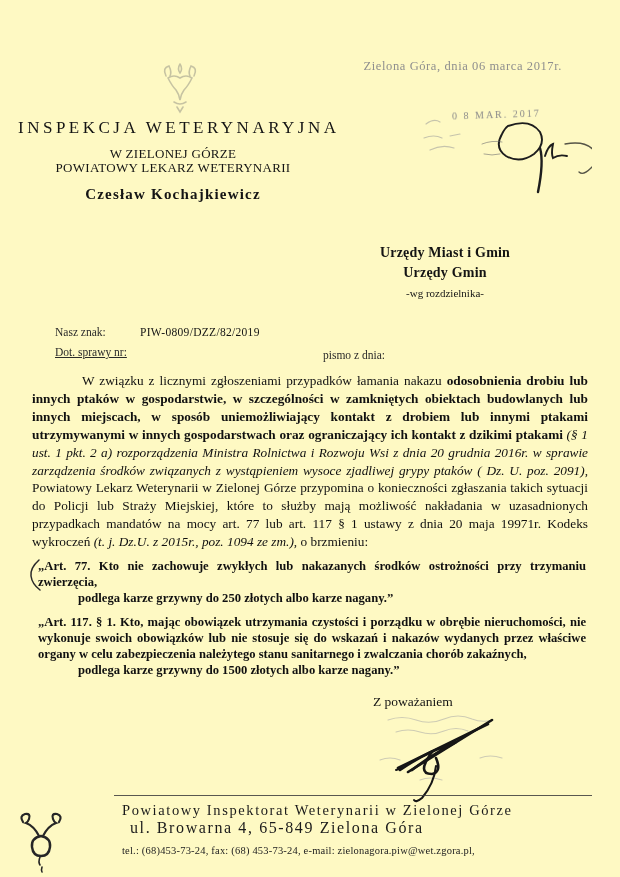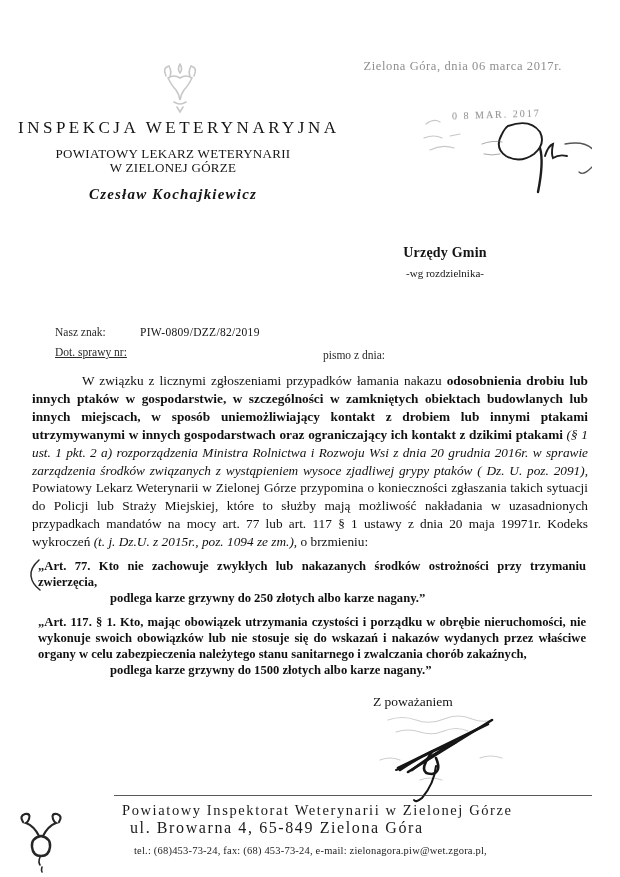--- a/index.html
+++ b/index.html
@@ -1,37 +1,37 @@
 <!DOCTYPE html>
 <html lang="pl"><head>
 <meta charset="utf-8">
 <style>
   html,body{margin:0;padding:0;background:#e8e8e8;}
   #page{
     position:relative;width:620px;height:877px;margin:0 auto;
-    background:#ffffff;overflow:hidden;
+    background:#fef9c3;overflow:hidden;
     font-family:"Liberation Serif","DejaVu Serif",serif;
     color:#141414;
   }
   .abs{position:absolute;}
 
   .date-line{
     top:59px;right:58px;font-size:12.5px;letter-spacing:.6px;
     color:#8e8e8e;filter:blur(.2px);
   }
 
   .emblem{top:60px;left:158px;width:44px;height:54px;opacity:.45;filter:blur(.7px);}
 
   .header-block{top:118px;left:18px;width:310px;text-align:center;}
   .header-org{
     font-size:17px;font-weight:400;letter-spacing:3.5px;white-space:nowrap;
   }
   .header-office{font-size:13px;line-height:14px;margin-top:9px;letter-spacing:.3px;}
   .header-officer{
-    margin-top:11px;font-size:15px;font-weight:700;font-style:italic;letter-spacing:1.2px;
+    margin-top:11px;font-size:15px;font-weight:700;letter-spacing:1.2px;
   }
 
   .stamp{top:104px;left:420px;width:172px;height:95px;}
   .stamp-date{
     position:absolute;top:5px;left:32px;font-size:10px;color:#8a8a8a;
     letter-spacing:2px;transform:rotate(-2deg);filter:blur(.5px);white-space:nowrap;
   }
 
   .addressee{top:243px;left:320px;width:250px;text-align:center;}
   .addr-b{font-size:14px;font-weight:700;line-height:20px;letter-spacing:.2px;}
@@ -47,32 +47,32 @@
     top:372px;left:32px;width:556px;
     font-size:13.3px;line-height:17.9px;text-align:justify;text-indent:50px;
     color:#101010;
   }
   .quote{
     left:38px;width:548px;font-size:12.6px;font-weight:700;line-height:16px;
     text-align:justify;color:#101010;
   }
   .q1{top:558px;}
   .q2{top:614px;}
-  .penalty{margin-left:72px;text-align:left;}
+  .penalty{margin-left:40px;text-align:left;}
 
   .paren-mark{top:558px;left:28px;width:14px;height:34px;}
 
   .closing{top:694px;left:365px;font-size:13.5px;margin-left:8px;}
   .signature{top:708px;left:360px;width:170px;height:95px;}
 
   .footer-rule{top:795px;left:114px;width:478px;border-top:1.6px solid #3c3c3c;height:0;opacity:.85;}
   .footer-block{top:802px;left:122px;width:480px;}
   .footer-org{font-size:14.5px;letter-spacing:1.6px;line-height:17px;white-space:nowrap;color:#1b1b1b;}
   .footer-addr{font-size:16px;letter-spacing:1.6px;line-height:17px;white-space:nowrap;color:#1b1b1b;margin-left:8px;}
-  .footer-contact{margin-top:8px;font-size:10.5px;letter-spacing:.2px;line-height:13px;color:#222;margin-left:12px;}
+  .footer-contact{margin-top:8px;font-size:10.5px;letter-spacing:.2px;line-height:13px;color:#222;}
   .footer-site{font-size:10.5px;letter-spacing:.2px;line-height:13px;color:#222;}
 
   .vet-logo{top:810px;left:16px;width:50px;height:64px;}
 </style>
 </head>
 <body>
 
 <div id="page">
 
   <div class="abs date-line">Zielona Góra, dnia 06 marca 2017r.</div>
@@ -84,22 +84,22 @@
       <path d="M22 4 Q19 9 22 13 Q25 9 22 4"></path>
       <path d="M10 18 Q16 14 22 18 Q28 14 34 18 Q30 26 26 30 Q23 34 22 40 Q21 34 18 30 Q14 26 10 18"></path>
       <path d="M16 42 Q22 46 28 42"></path>
       <path d="M19 47 L22 52 L25 47"></path>
     </g>
   </svg>
 
   <div class="abs header-block">
     <div class="header-org">INSPEKCJA WETERYNARYJNA</div>
     <div class="header-office">
+      <div>W ZIELONEJ GÓRZE</div>
       <div>POWIATOWY LEKARZ WETERYNARII</div>
-      <div>W ZIELONEJ GÓRZE</div>
     </div>
     <div class="header-officer">Czesław Kochajkiewicz</div>
   </div>
 
   <div class="abs stamp">
     <span class="stamp-date">0 8 MAR. 2017</span>
     <svg width="172" height="95" viewBox="0 0 172 95">
       <g fill="none" stroke-linecap="round">
         <g stroke="#9a9a9a" stroke-width="1.2" opacity=".55">
           <path d="M6 20 q8 -6 14 -2"></path>
@@ -113,20 +113,21 @@
           <path d="M145 40 q22 -4 30 8 q4 8 -4 16 q-8 8 -12 4" stroke-width="1.3" opacity=".75"></path>
         </g>
         <g stroke="#6f6f6f" stroke-width="1" opacity=".6">
           <path d="M62 40 q10 -4 20 -2 M64 50 q8 2 16 0"></path>
         </g>
       </g>
     </svg>
   </div>
 
   <div class="abs addressee">
+    <div class="addr-b">Urzędy Miast i Gmin</div>
     <div class="addr-b">Urzędy Gmin</div>
     <div class="addr-r">-wg rozdzielnika-</div>
   </div>
 
   <div class="abs ref-label nasz-znak-label">Nasz znak:</div>
   <div class="abs nasz-znak-value">PIW-0809/DZZ/82/2019</div>
   <div class="abs ref-label dot-sprawy">Dot. sprawy nr:</div>
   <div class="abs ref-label pismo">pismo z dnia:</div>
 
   <div class="abs body-par"><span>W związku z licznymi zgłoszeniami przypadków łamania nakazu </span><span style="font-weight: 700;">odosobnienia drobiu lub innych ptaków w gospodarstwie, w szczególności w zamkniętych obiektach budowlanych lub innych miejscach, w sposób uniemożliwiający kontakt z drobiem lub innymi ptakami utrzymywanymi w innych gospodarstwach oraz ograniczający ich kontakt z dzikimi ptakami </span><span style="font-style: italic;">(§ 1 ust. 1 pkt. 2 a) rozporządzenia Ministra Rolnictwa i Rozwoju Wsi z dnia 20 grudnia 2016r. w sprawie zarządzenia środków związanych z wystąpieniem wysoce zjadliwej grypy ptaków ( Dz. U. poz. 2091)</span><span>, Powiatowy Lekarz Weterynarii w Zielonej Górze przypomina o konieczności zgłaszania takich sytuacji do Policji lub Straży Miejskiej, które to służby mają możliwość nakładania w uzasadnionych przypadkach mandatów na mocy art. 77 lub art. 117 § 1 ustawy z dnia 20 maja 19971r. Kodeks wykroczeń </span><span style="font-style: italic;">(t. j. Dz.U. z 2015r., poz. 1094 ze zm.)</span><span>, o brzmieniu:</span></div>

